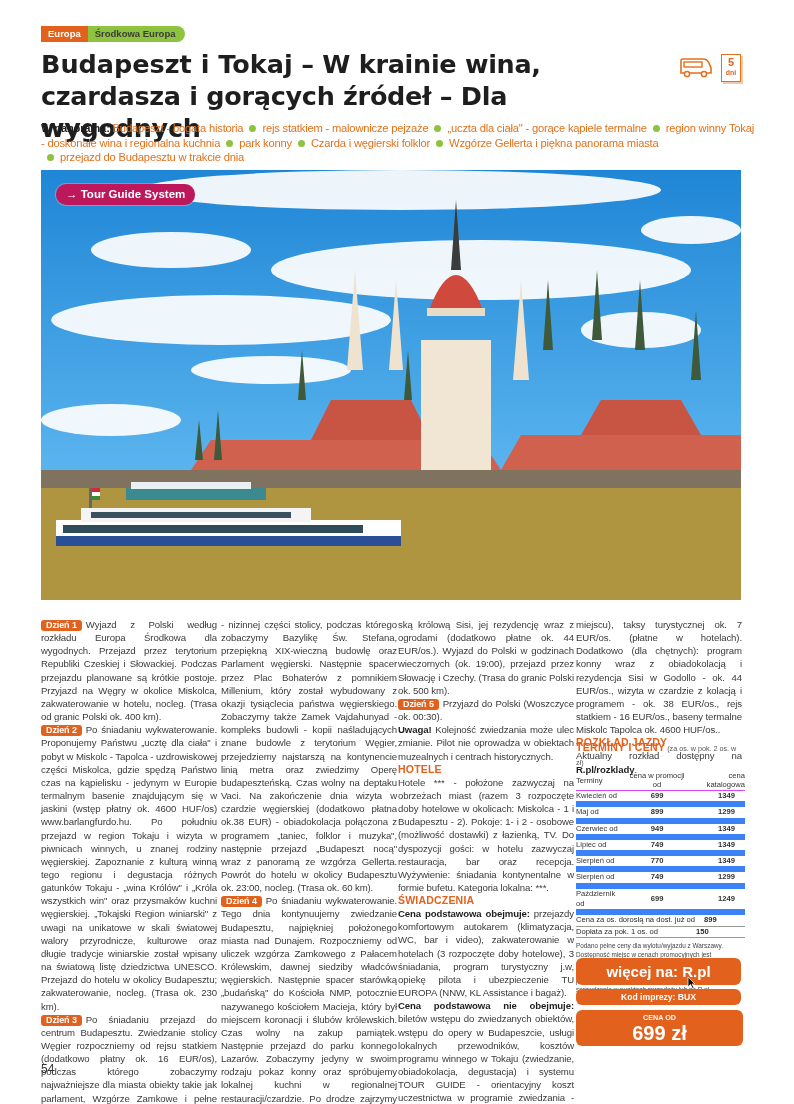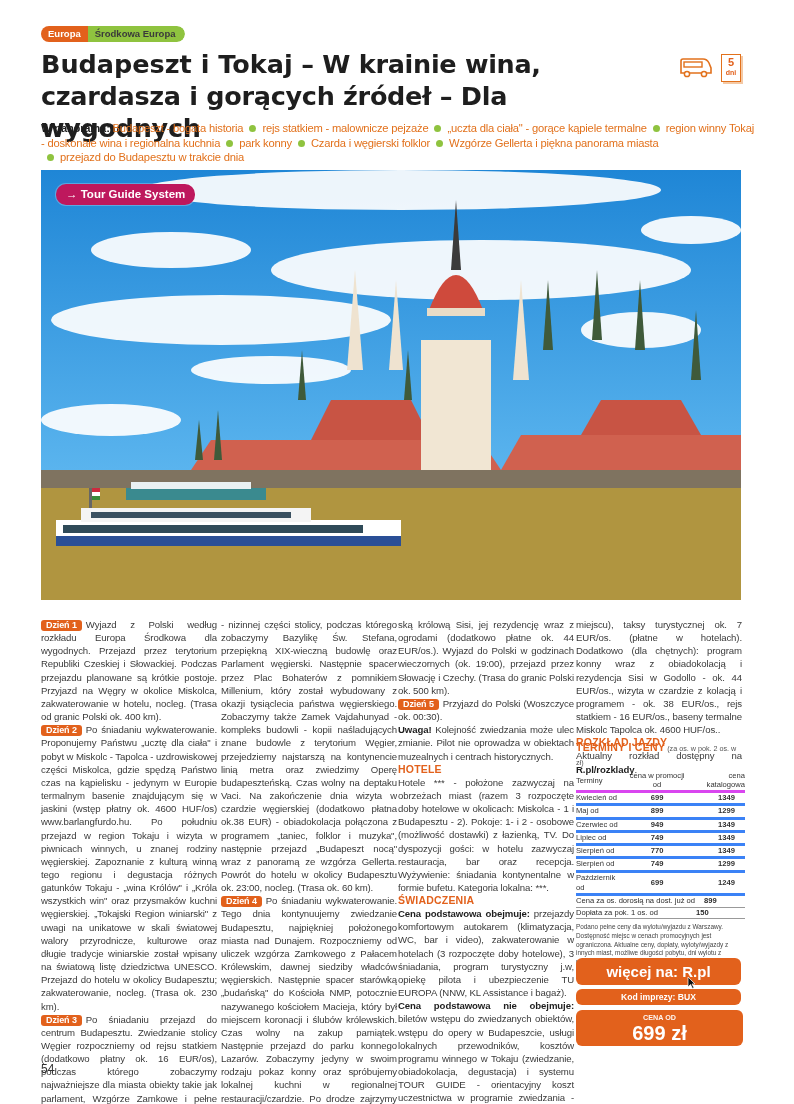--- a/index.html
+++ b/index.html
@@ -1,19 +1,19 @@
 <!DOCTYPE html>
 <html><head>
 <meta charset="utf-8">
 <style>
   * { box-sizing: border-box; margin: 0; padding: 0; }
   html, body { width: 794px; height: 1104px; background: #ffffff; overflow: hidden; }
   body { position: relative; font-family: "Liberation Sans", sans-serif; color: #2b2b2b; }
 
-  .tags { position: absolute; left: 41px; top: 26px; display: flex; height: 16px; border-radius: 8px; overflow: hidden; font-size: 9.5px; font-weight: bold; line-height: 16px; }
+  .tags { position: absolute; left: 41px; top: 26px; display: flex; height: 16px; border-radius: 0; overflow: hidden; font-size: 9.5px; font-weight: bold; line-height: 16px; }
   .tag-region { background: #e2611c; color: #fff; padding: 0 7px 0 7px; }
   .tag-sub { background: #8fc33f; color: #3a3a3a; padding: 0 9px 0 7px; border-radius: 0 8px 8px 0; }
 
   .title { position: absolute; left: 41px; top: 48px; width: 600px; font-size: 25.5px; line-height: 32px; color: #1e1e1e; font-family: "DejaVu Sans", sans-serif; letter-spacing: -0.3px; }
   .title b { font-weight: 900; letter-spacing: 0; }
 
   .icons { position: absolute; left: 679px; top: 54px; display: flex; align-items: center; gap: 8px; }
   .bus-icon { width: 34px; height: 22px; }
   .days-badge { width: 20px; height: 28px; border: 1.6px solid #e2711c; color: #e2611c; text-align: center; font-weight: bold; position: relative; background: #fff; box-shadow: 2px 2px 0 #f4c9a5; }
   .days-badge .num { display: block; font-size: 11px; line-height: 13px; margin-top: 1px; }
@@ -33,22 +33,22 @@
   .col4 { left: 576px; width: 166px; }
   .day-badge { display: inline-block; background: #e2611c; color: #fff; font-weight: bold; font-size: 9px; line-height: 11px; padding: 0 5px; border-radius: 3px; margin-right: 4px; }
   .section-head { color: #e2611c; font-weight: bold; font-size: 10.5px; line-height: 13px; letter-spacing: 0.2px; }
   .col b { color: #1e1e1e; }
 
   .prices { position: absolute; left: 576px; top: 741px; width: 169px; }
   .prices-title { font-size: 9.5px; line-height: 13px; }
   .prices-title .t { color: #e2611c; font-weight: bold; font-size: 10.5px; letter-spacing: 0.3px; }
   .prices-title .s { color: #555; font-size: 7.2px; }
   .ptable { width: 100%; border-collapse: collapse; font-size: 7.6px; color: #333; margin-top: 1px; }
-  .ptable th { font-weight: normal; text-align: left; border-bottom: 3px solid #d946ef; padding: 1px 0; line-height: 9px; }
-  .ptable td { border-bottom: 3px solid #3b82f6; padding: 0; line-height: 10.3px; }
+  .ptable th { font-weight: normal; text-align: left; border-bottom: 1px solid #d946ef; padding: 1px 0; line-height: 9px; }
+  .ptable td { border-bottom: 6px solid #3b82f6; padding: 0; line-height: 10.3px; }
   .ptable td.v { font-weight: bold; text-align: center; }
   .ptable td.v2 { font-weight: bold; text-align: right; padding-right: 10px; }
   .extra-row { display: flex; font-size: 7.6px; line-height: 10.3px; border-bottom: 1px solid #999; }
   .extra-row .l { width: 120px; }
   .extra-row .r { font-weight: bold; }
   .notes { margin-top: 4px; font-size: 6.4px; line-height: 8.8px; color: #444; }
 
   .btn-more { position: absolute; left: 576px; top: 958px; width: 165px; height: 27px; background: #e2611c; border-radius: 6px; color: #fff; font-weight: bold; font-size: 15px; line-height: 27px; text-align: center; }
   .btn-code { position: absolute; left: 576px; top: 989px; width: 165px; height: 16px; background: #e2611c; border-radius: 6px; color: #fff; font-weight: bold; font-size: 8.6px; line-height: 16px; text-align: center; }
   .price-box { position: absolute; left: 576px; top: 1010px; width: 167px; height: 36px; background: #e2611c; border-radius: 6px; color: #fff; text-align: center; font-weight: bold; }

